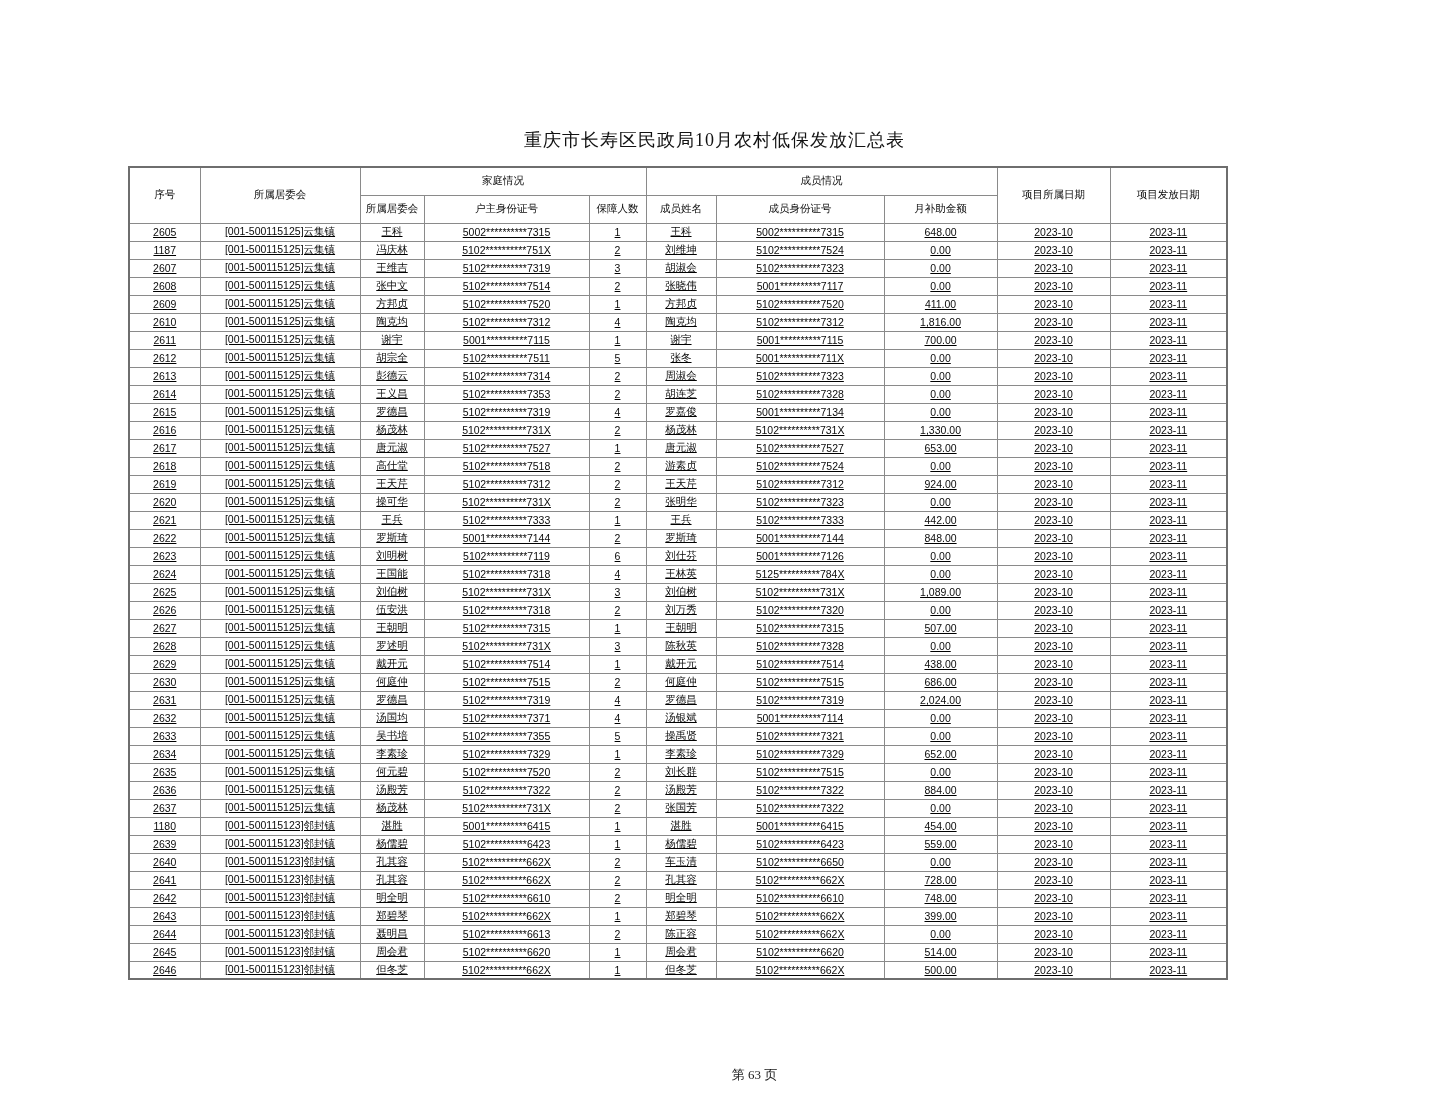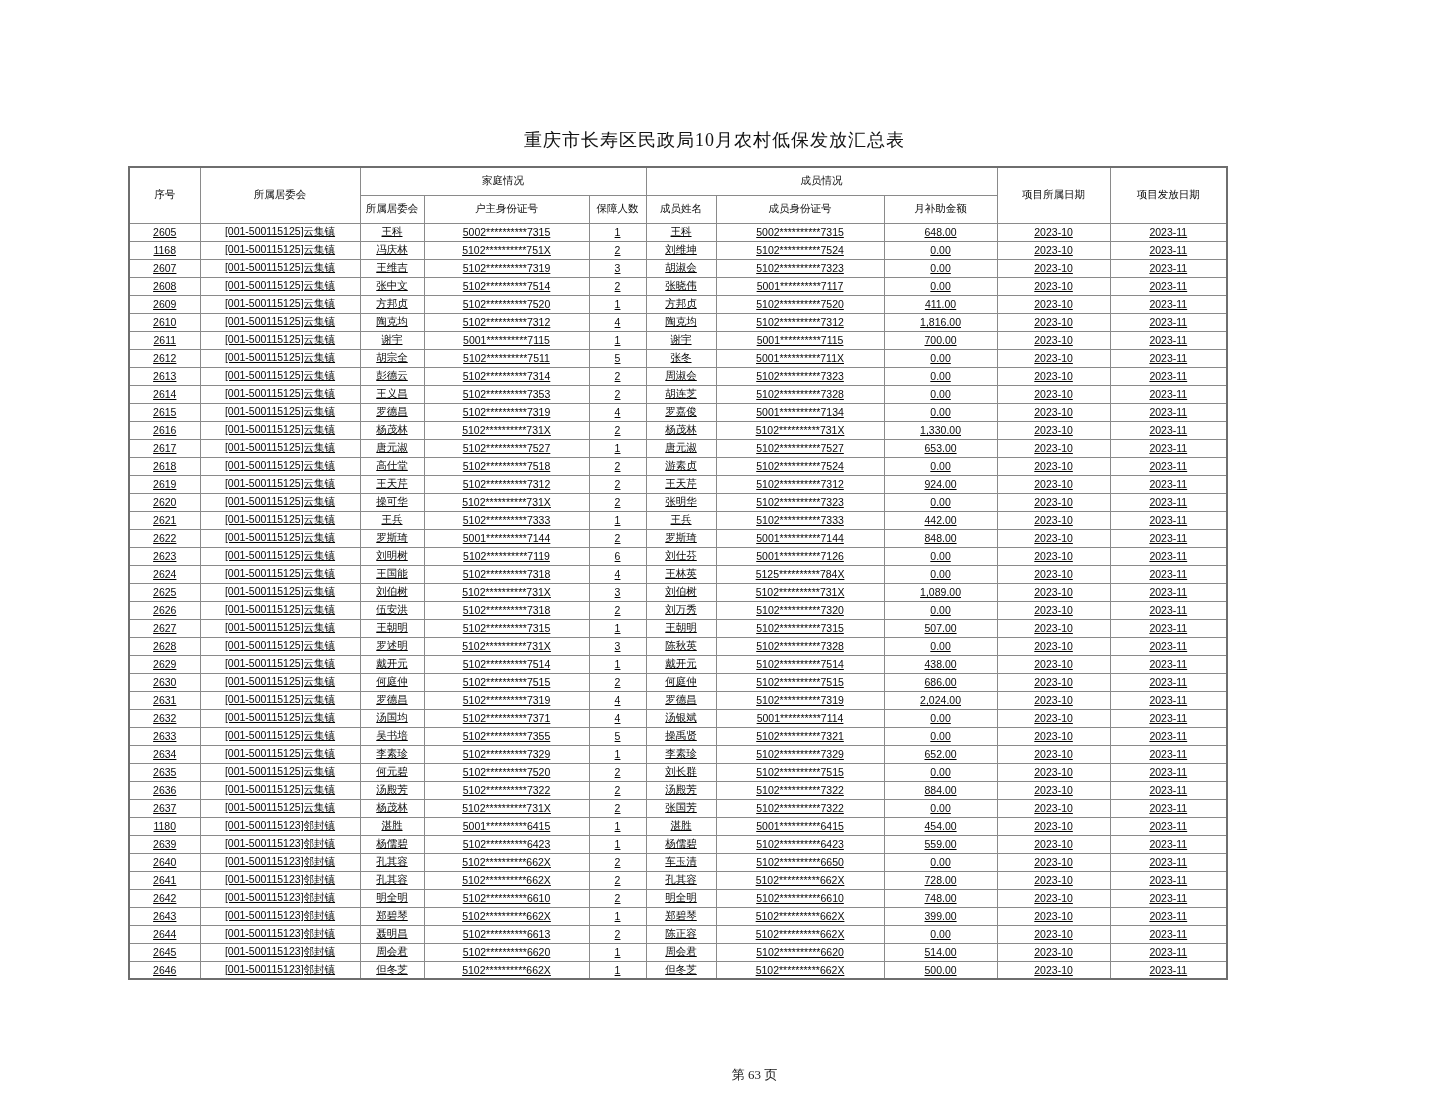--- a/index.html
+++ b/index.html
@@ -114,21 +114,21 @@
           <td>王科</td>
           <td>5002**********7315</td>
           <td>1</td>
           <td>王科</td>
           <td>5002**********7315</td>
           <td>648.00</td>
           <td>2023-10</td>
           <td>2023-11</td>
         </tr>
         <tr>
-          <td>1168</td>
+          <td>1187</td>
           <td>[001-500115125]云集镇</td>
           <td>冯庆林</td>
           <td>5102**********751X</td>
           <td>2</td>
           <td>刘维坤</td>
           <td>5102**********7524</td>
           <td>0.00</td>
           <td>2023-10</td>
           <td>2023-11</td>
         </tr>

